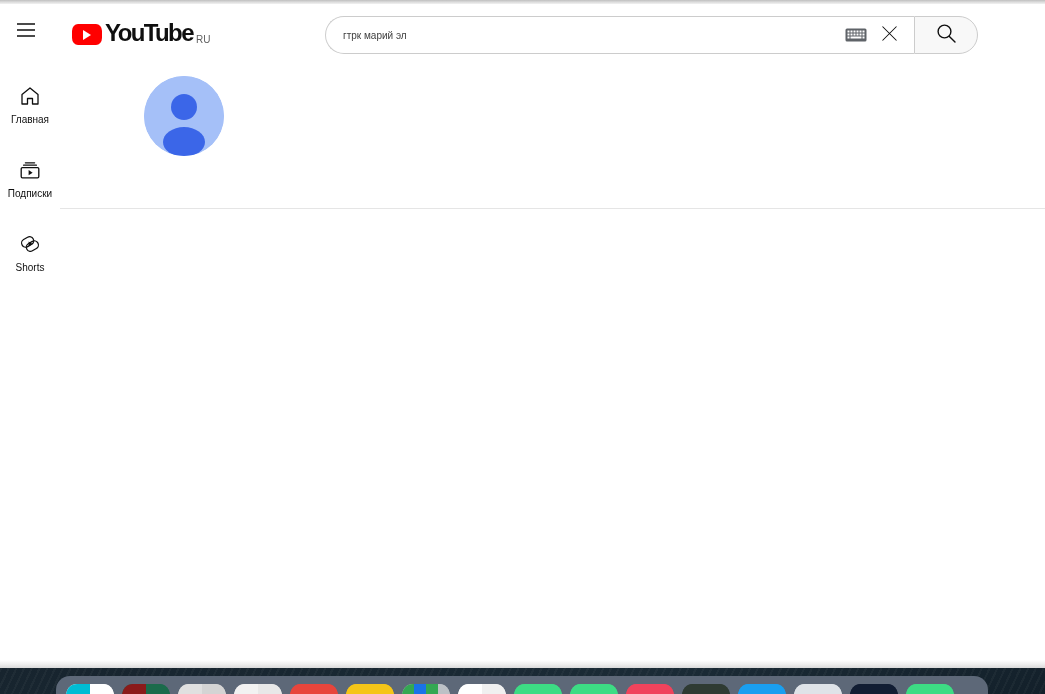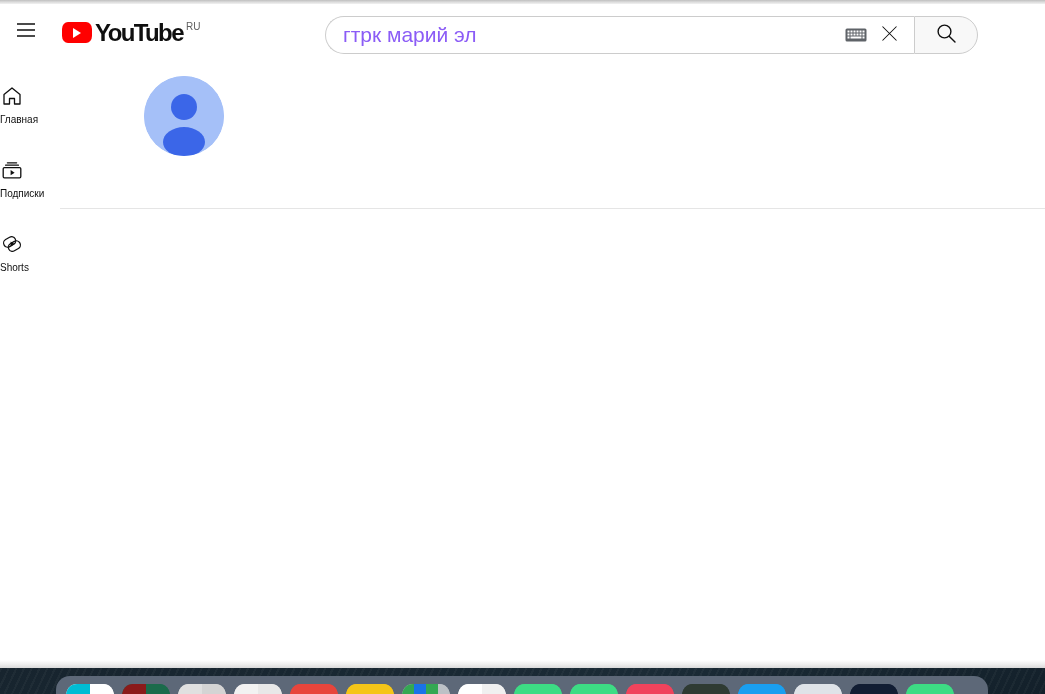--- a/index.html
+++ b/index.html
@@ -41,22 +41,22 @@
     width: 40px; height: 40px;
     margin-left: 6px;
     display: flex; align-items: center; justify-content: center;
     border-radius: 50%;
     cursor: pointer;
     flex: 0 0 auto;
   }
 
   #logo-link {
     display: flex;
-    align-items: flex-start;
-    margin-left: 16px;
+    align-items: flex-end;
+    margin-left: 26px;
     text-decoration: none;
     cursor: pointer;
     flex: 0 0 auto;
   }
   .yt-logo-mark {
     width: 30px; height: 21px;
     background: #ff0000;
     border-radius: 6px / 7px;
     position: relative;
     margin-top: 3px;
@@ -108,22 +108,22 @@
     align-items: center;
     padding-left: 17px;
     padding-right: 8px;
   }
   #search-input {
     flex: 1 1 auto;
     border: none;
     outline: none;
     background: transparent;
     font-family: "Liberation Sans", "DejaVu Sans", sans-serif;
-    font-size: 21px;
-    color: #8b5cf6;
+    font-size: 10px;
+    color: #404040;
     padding: 0;
     min-width: 0;
   }
   #keyboard-icon {
     width: 24px; height: 24px;
     display: flex; align-items: center; justify-content: center;
     cursor: pointer;
     margin-right: 6px;
     flex: 0 0 auto;
   }
@@ -153,21 +153,21 @@
     bottom: 0;
     background: #ffffff;
     padding-top: 10px;
     box-sizing: border-box;
   }
   .guide-entry {
     width: 60px;
     height: 68px;
     display: flex;
     flex-direction: column;
-    align-items: flex-start;
+    align-items: center;
     justify-content: center;
     gap: 6px;
     cursor: pointer;
     border-radius: 10px;
     margin-bottom: 6px;
   }
   .guide-entry .guide-icon {
     width: 24px; height: 24px;
     display: flex; align-items: center; justify-content: center;
   }

